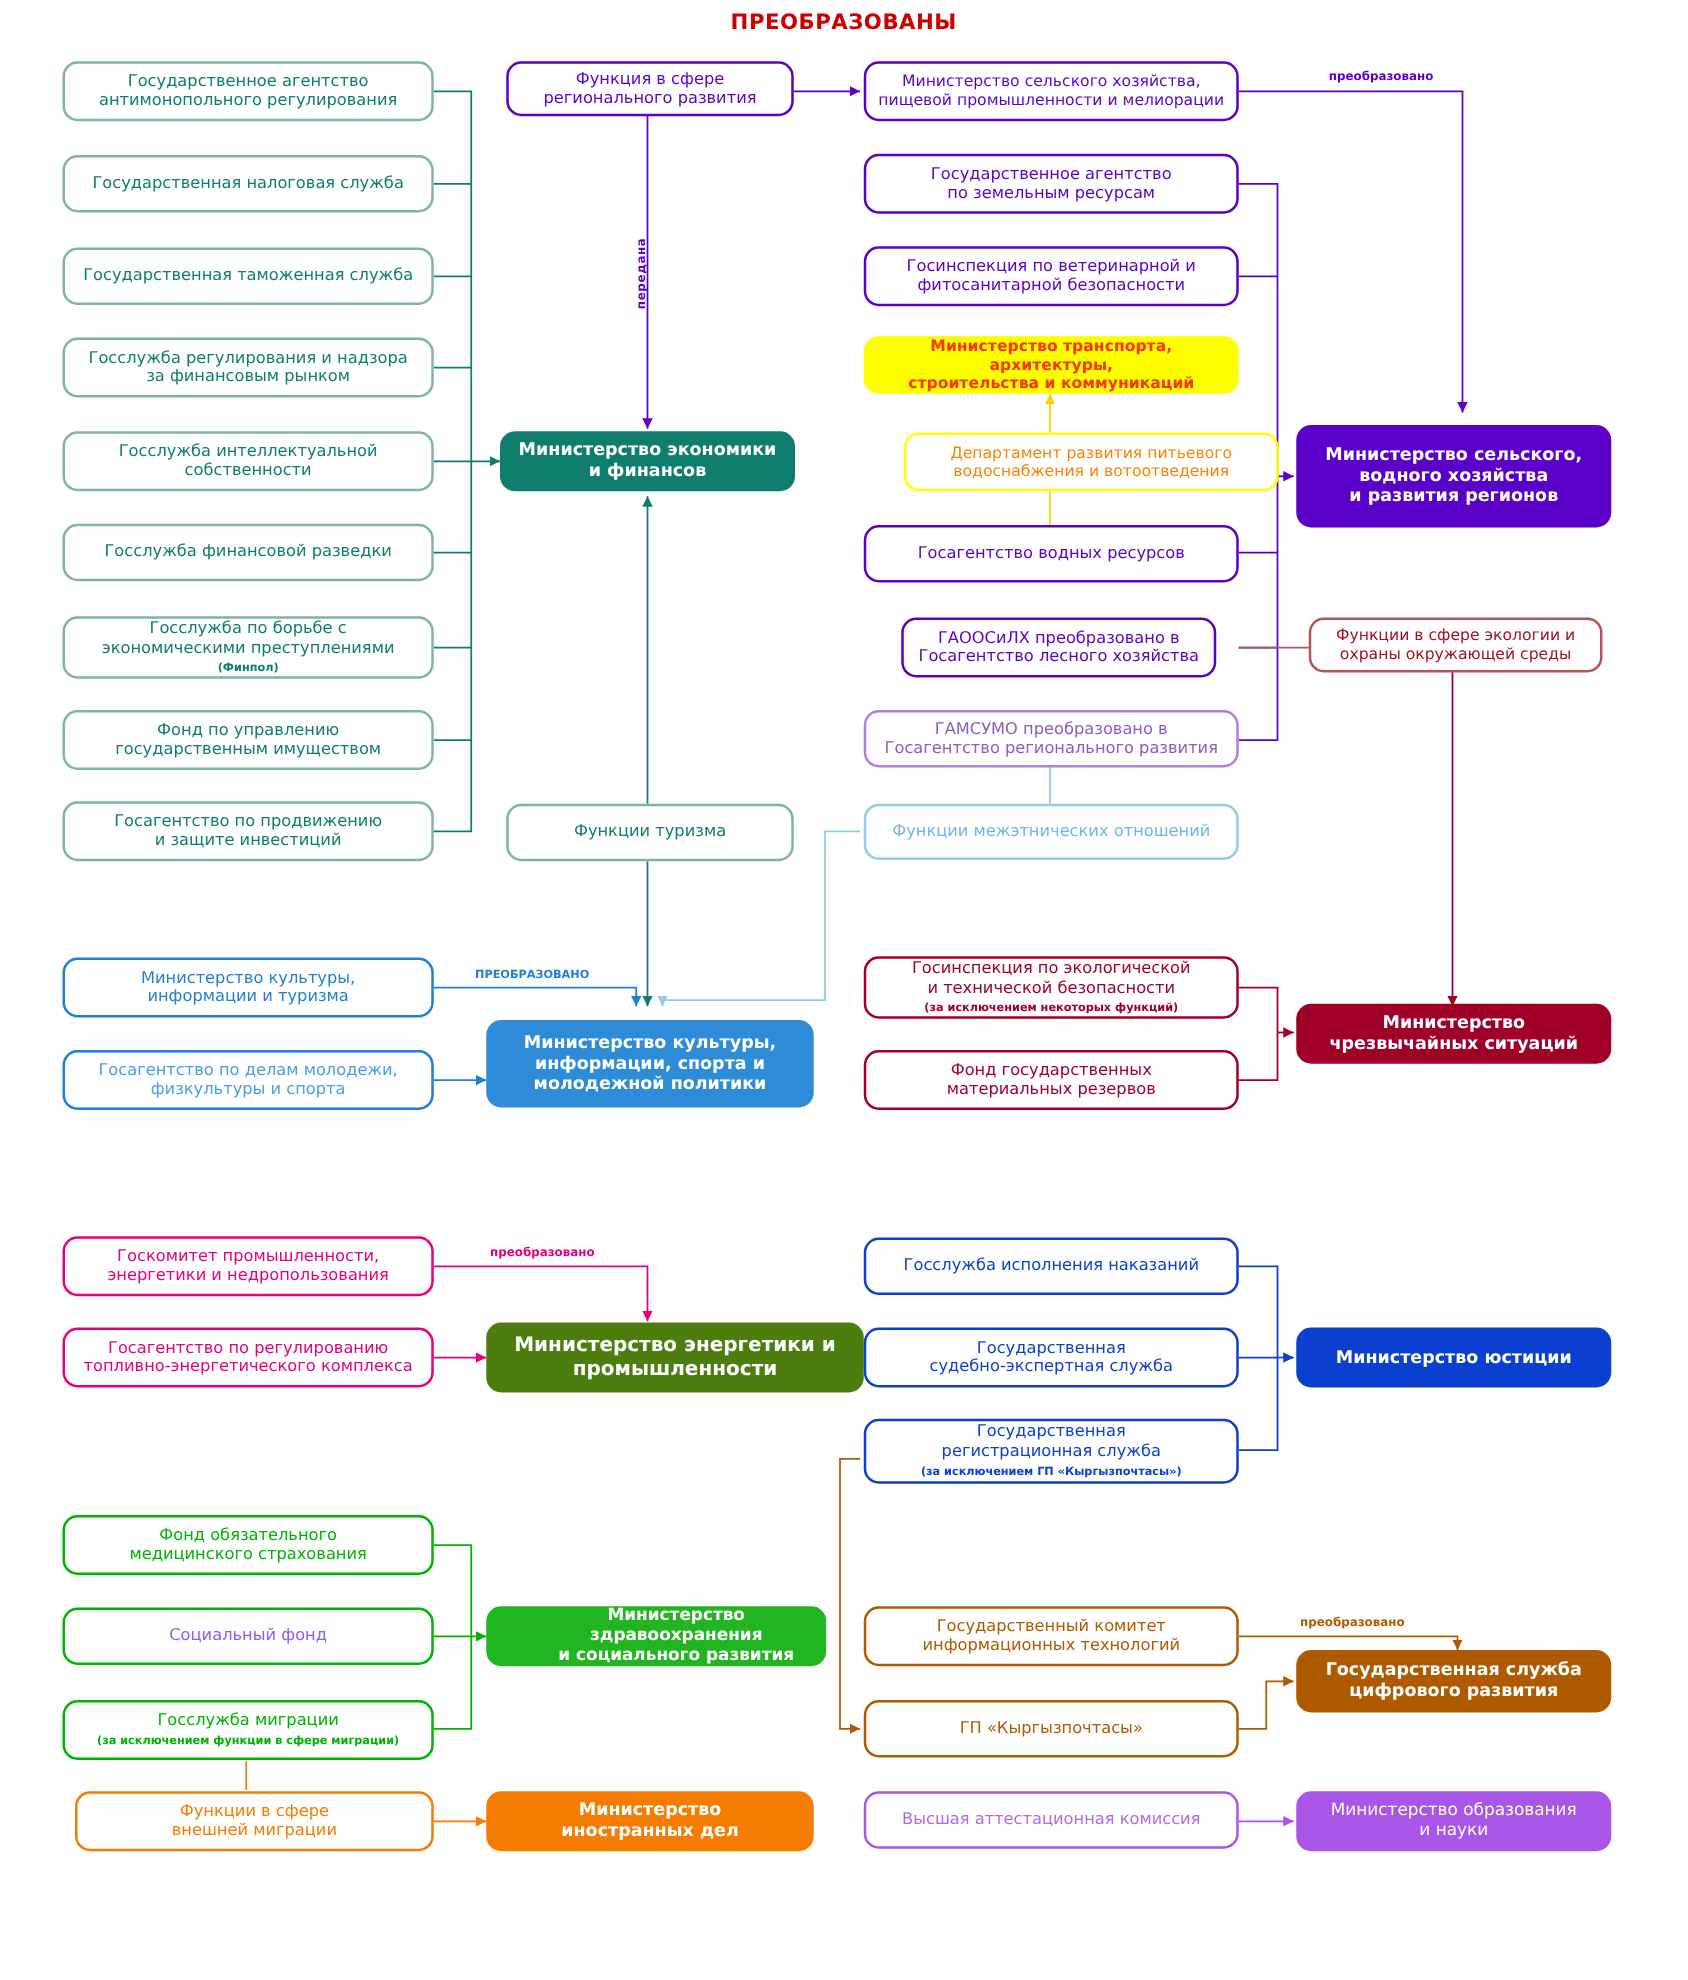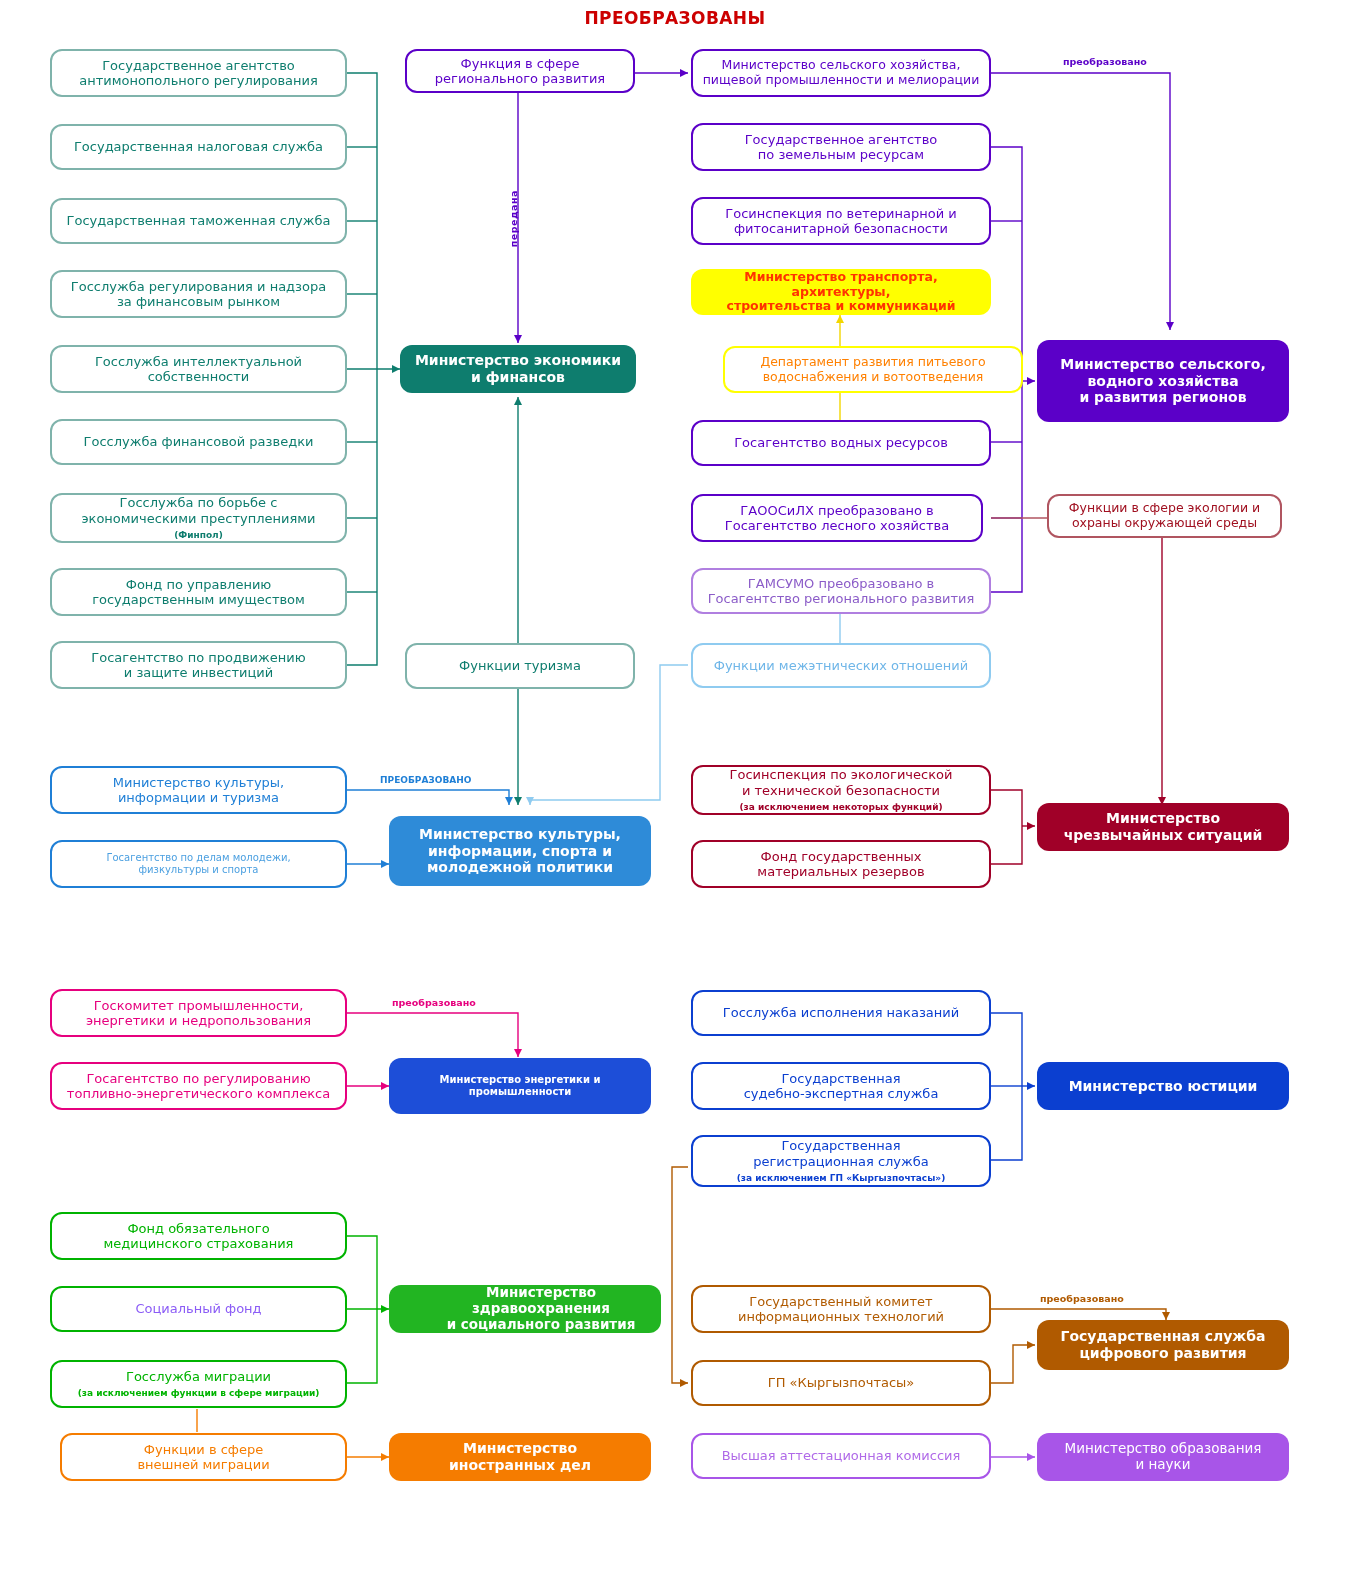--- a/index.html
+++ b/index.html
@@ -210,21 +210,21 @@
     </div>
 
   <div class="node" style="left:405px;top:643px;width:230px;height:46px;border:2px solid #7fb3ab;color:#0e7d6e;font-size:13px;">
     <span>Функции туризма</span>
     </div>
 
   <div class="node" style="left:50px;top:766px;width:297px;height:48px;border:2px solid #1f7fd6;color:#1f7fd6;font-size:13px;">
     <span>Министерство культуры,<br>информации и туризма</span>
     </div>
 
-  <div class="node" style="left:50px;top:840px;width:297px;height:48px;border:2px solid #1f7fd6;color:#4a9fe0;font-size:10px;">
+  <div class="node" style="left:50px;top:840px;width:297px;height:48px;border:2px solid #1f7fd6;color:#4a9fe0;font-size:13px;">
     <span>Госагентство по делам молодежи,<br>физкультуры и спорта</span>
     </div>
 
   <div class="node solid" style="left:389px;top:816px;width:262px;height:70px;background:#2e8bd8;font-size:14px;">
     <span>Министерство культуры,<br>информации, спорта и<br>молодежной политики</span>
     </div>
 
   <div class="node" style="left:691px;top:49px;width:300px;height:48px;border:2.5px solid #5b00c8;color:#5b00c8;font-size:12.5px;">
     <span>Министерство сельского хозяйства,<br>пищевой промышленности и мелиорации</span>
     </div>
@@ -242,21 +242,21 @@
     </div>
 
   <div class="node" style="left:691px;top:346px;width:300px;height:47px;border:2.5px solid #ffff00;color:#ff8000;font-size:12.5px;margin-left:32px;">
     <span>Департамент развития питьевого<br>водоснабжения и вотоотведения</span>
     </div>
 
   <div class="node" style="left:691px;top:420px;width:300px;height:46px;border:2.5px solid #5b00c8;color:#5b00c8;font-size:13px;">
     <span>Госагентство водных ресурсов</span>
     </div>
 
-  <div class="node" style="left:691px;top:494px;width:292px;height:48px;border:2.5px solid #5b00c8;color:#5b00c8;font-size:13px;">
+  <div class="node" style="left:721px;top:494px;width:252px;height:48px;border:2.5px solid #5b00c8;color:#5b00c8;font-size:13px;">
     <span>ГАООСиЛХ преобразовано в<br>Госагентство лесного хозяйства</span>
     </div>
 
   <div class="node" style="left:691px;top:568px;width:300px;height:46px;border:2px solid #b07fe0;color:#8b5cc8;font-size:13px;">
     <span>ГАМСУМО преобразовано в<br>Госагентство регионального развития</span>
     </div>
 
   <div class="node" style="left:691px;top:643px;width:300px;height:45px;border:2px solid #8fcbf0;color:#6fb6e8;font-size:13px;">
     <span>Функции межэтнических отношений</span>
     </div>
@@ -283,21 +283,21 @@
     </div>
 
   <div class="node" style="left:50px;top:989px;width:297px;height:48px;border:2.5px solid #e6007e;color:#e6007e;font-size:13px;">
     <span>Госкомитет промышленности,<br>энергетики и недропользования</span>
     </div>
 
   <div class="node" style="left:50px;top:1062px;width:297px;height:48px;border:2.5px solid #e6007e;color:#e6007e;font-size:13px;">
     <span>Госагентство по регулированию<br>топливно-энергетического комплекса</span>
     </div>
 
-  <div class="node solid" style="left:389px;top:1058px;width:262px;height:56px;background:#1d4ed8;font-size:10px;">
+  <div class="node solid" style="left:389px;top:1058px;width:302px;height:56px;background:#4d7c0f;font-size:16px;">
     <span>Министерство энергетики и<br>промышленности</span>
     </div>
 
   <div class="node" style="left:691px;top:990px;width:300px;height:46px;border:2.5px solid #0b3fd0;color:#0b3fd0;font-size:13px;">
     <span>Госслужба исполнения наказаний</span>
     </div>
 
   <div class="node" style="left:691px;top:1062px;width:300px;height:48px;border:2.5px solid #0b3fd0;color:#0b3fd0;font-size:13px;">
     <span>Государственная<br>судебно-экспертная служба</span>
     </div>

